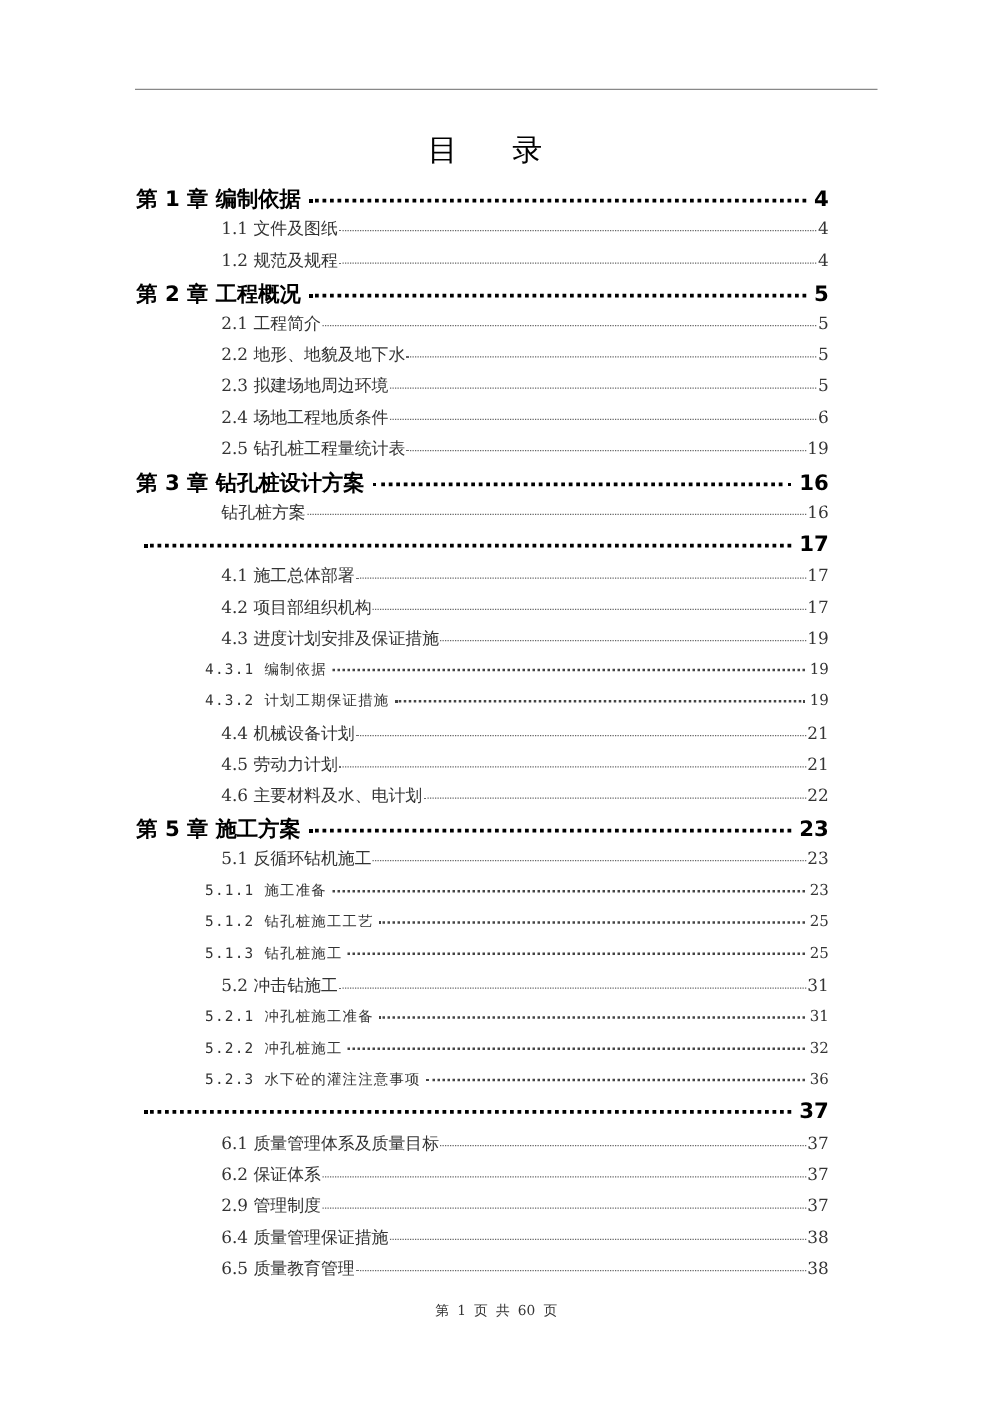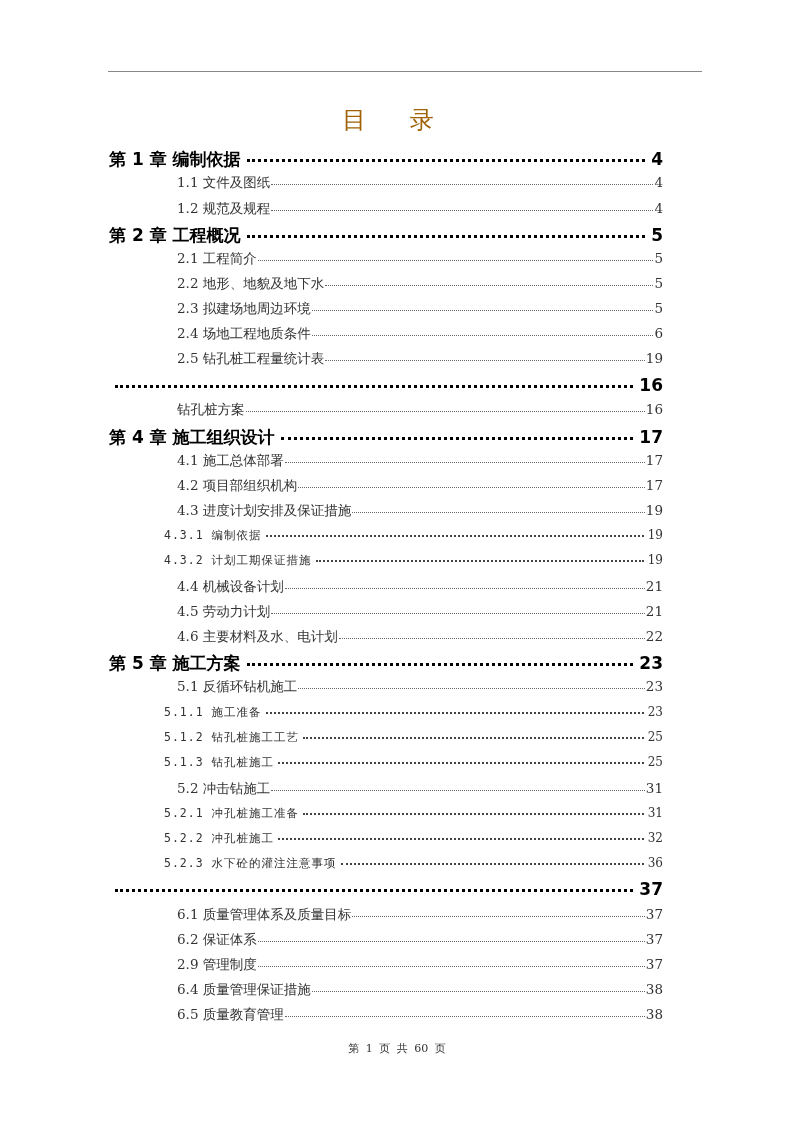--- a/index.html
+++ b/index.html
@@ -1,20 +1,20 @@
 <!DOCTYPE html>
 <html><head>
 <meta charset="utf-8">
 <style>
   html, body { margin: 0; padding: 0; background: #ffffff; }
   body { width: 794px; height: 1123px; position: relative; overflow: hidden; color: #111; }
   .header-rule { position: absolute; left: 108px; top: 71px; width: 594px; height: 1px; background: #888; }
   .title {
     position: absolute; left: 0; top: 104px; width: 794px; text-align: center;
-    font-family: "DejaVu Serif", serif; font-size: 24px; letter-spacing: 18px; color: #a16207;
+    font-family: "DejaVu Serif", serif; font-size: 24px; letter-spacing: 18px; color: #000000;
   }
   .toc { position: absolute; left: 0; top: 0; width: 794px; }
   .row {
     position: absolute; display: flex; align-items: baseline; white-space: nowrap;
     right: 131px;
   }
   .row .label { flex: 0 0 auto; }
   .row .leader { flex: 1 1 auto; overflow: hidden; margin: 0 1px; }
   .row .page { flex: 0 0 auto; }
   .lvl1 { left: 109px; font-family: "DejaVu Sans", sans-serif; font-weight: bold; font-size: 17px; color: #000; }
@@ -77,31 +77,31 @@
       <span class="leader"></span>
       <span class="page">6</span>
     </div>
   <div class="row lvl2" style="top:350px">
       <span class="label">2.5  钻孔桩工程量统计表</span>
       <span class="leader"></span>
       <span class="page">19</span>
     </div>
 
   <div class="row lvl1" style="top:375px">
+      <span class="label">第 3 章  钻孔桩设计方案</span>
       <span class="leader"></span>
       <span class="page">16</span>
     </div>
   <div class="row lvl2" style="top:401px">
       <span class="label">钻孔桩方案</span>
       <span class="leader"></span>
       <span class="page">16</span>
     </div>
 
   <div class="row lvl1" style="top:426px">
-      <span class="label">第 4 章  施工组织设计</span>
       <span class="leader"></span>
       <span class="page">17</span>
     </div>
   <div class="row lvl2" style="top:452px">
       <span class="label">4.1  施工总体部署</span>
       <span class="leader"></span>
       <span class="page">17</span>
     </div>
   <div class="row lvl2" style="top:477px">
       <span class="label">4.2  项目部组织机构</span>

